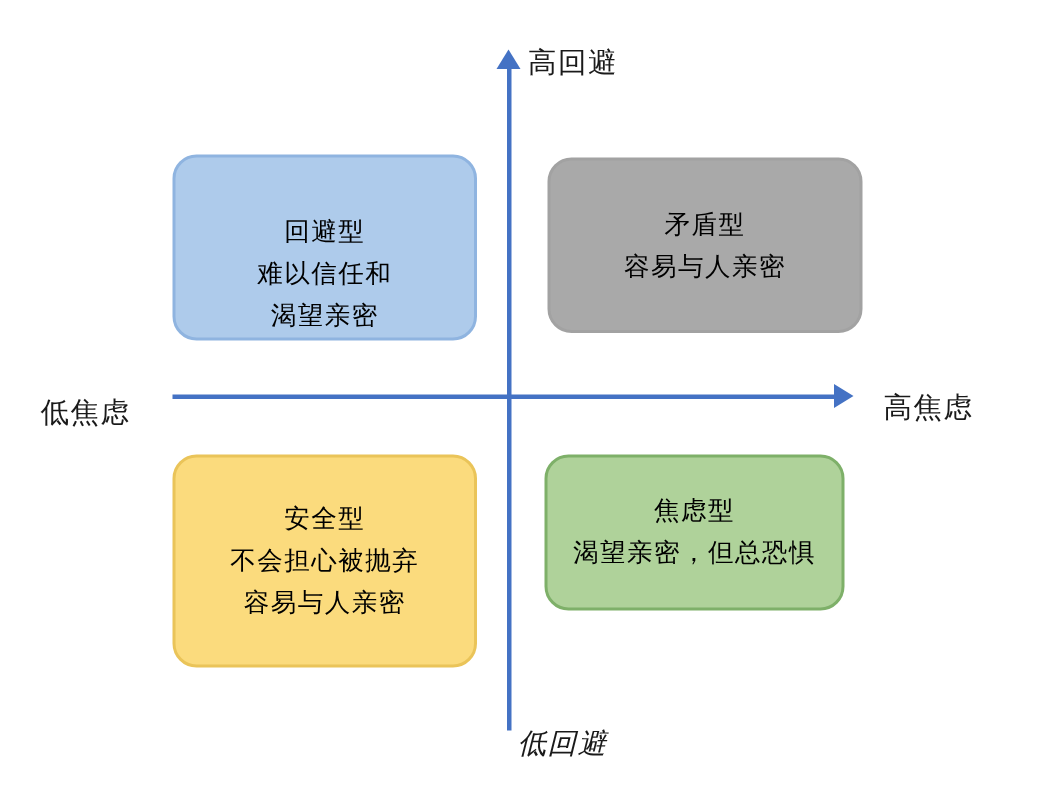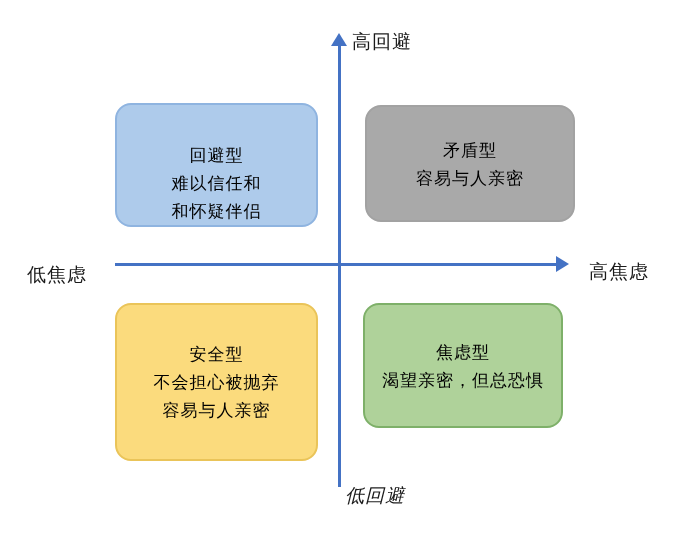--- a/index.html
+++ b/index.html
@@ -57,43 +57,43 @@
     align-items: center;
     justify-content: center;
     text-align: center;
     color: #000000;
     font-size: 17px;
     line-height: 28px;
     letter-spacing: 1px;
   }
   .quad-avoidant   { left: 115px; top: 103px; width: 203px; height: 124px; }
   .quad-ambivalent { left: 365px; top: 105px; width: 210px; height: 117px; }
-  .quad-secure     { left: 115px; top: 303px; width: 203px; height: 158px; }
-  .quad-anxious    { left: 363px; top: 303px; width: 200px; height: 125px; }
+  .quad-secure     { left: 115px; top: 303px; width: 203px; height: 142px; }
+  .quad-anxious    { left: 363px; top: 303px; width: 200px; height: 104px; }
   .quad-line { white-space: nowrap; }
 </style>
 </head>
 <body>
 
 <div class="canvas">
 
   <div class="axis-line v-line" style="background-color: rgb(68, 114, 196);"></div>
   <div class="axis-line h-line" style="background-color: rgb(68, 114, 196);"></div>
   <div class="arrow-up" style="border-bottom-color: rgb(68, 114, 196);"></div>
   <div class="arrow-right" style="border-left-color: rgb(68, 114, 196);"></div>
 
   <div class="axis-label label-top">高回避</div>
   <div class="axis-label label-bottom">低回避</div>
   <div class="axis-label label-left">低焦虑</div>
   <div class="axis-label label-right">高焦虑</div>
 
   <div class="quad-box quad-avoidant" style="background-color: rgb(174, 203, 235); border-color: rgb(143, 180, 224); justify-content: flex-end;">
     <div class="quad-line">回避型</div>
     <div class="quad-line">难以信任和</div>
-    <div class="quad-line">和怀疑伴侣</div>
+    <div class="quad-line">渴望亲密</div>
   </div>
 
   <div class="quad-box quad-ambivalent" style="background-color: rgb(169, 169, 169); border-color: rgb(162, 162, 162);">
     <div class="quad-line">矛盾型</div>
     <div class="quad-line">容易与人亲密</div>
   </div>
 
   <div class="quad-box quad-secure" style="background-color: rgb(251, 219, 125); border-color: rgb(234, 196, 89);">
     <div class="quad-line">安全型</div>
     <div class="quad-line">不会担心被抛弃</div>

